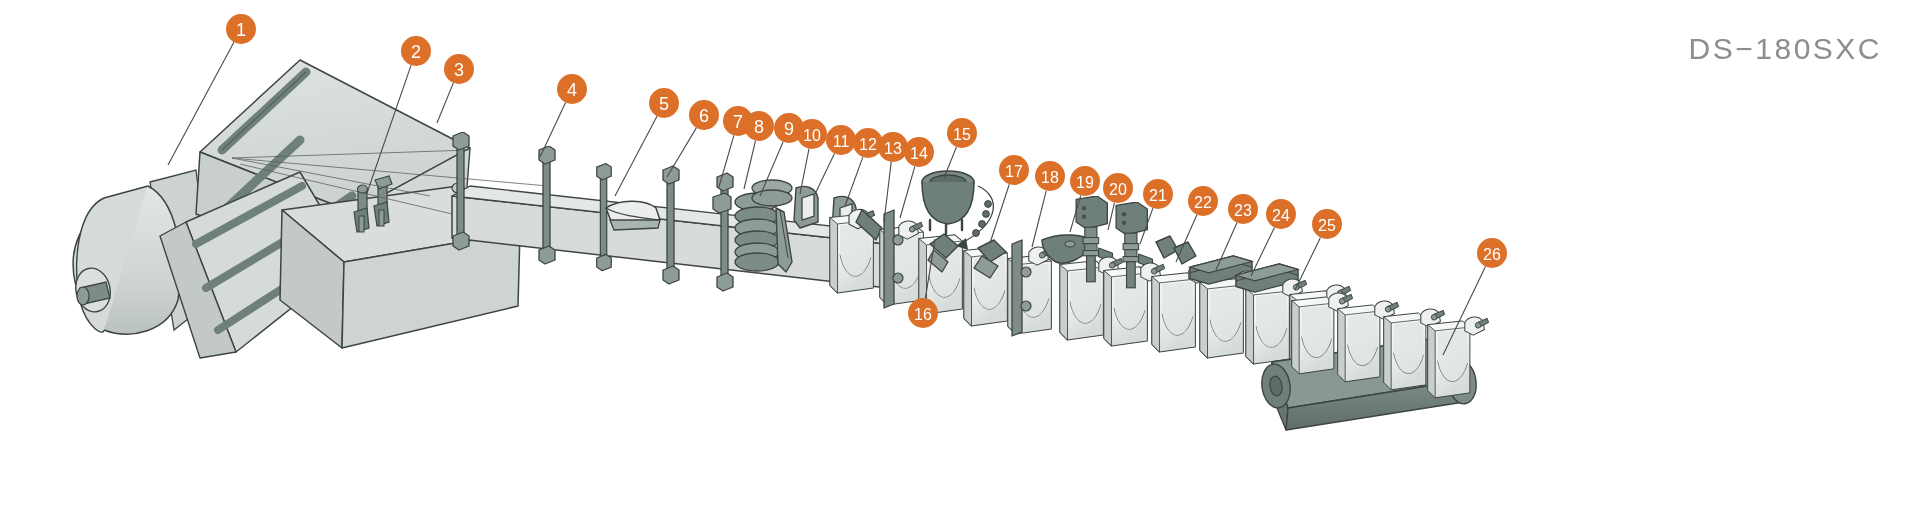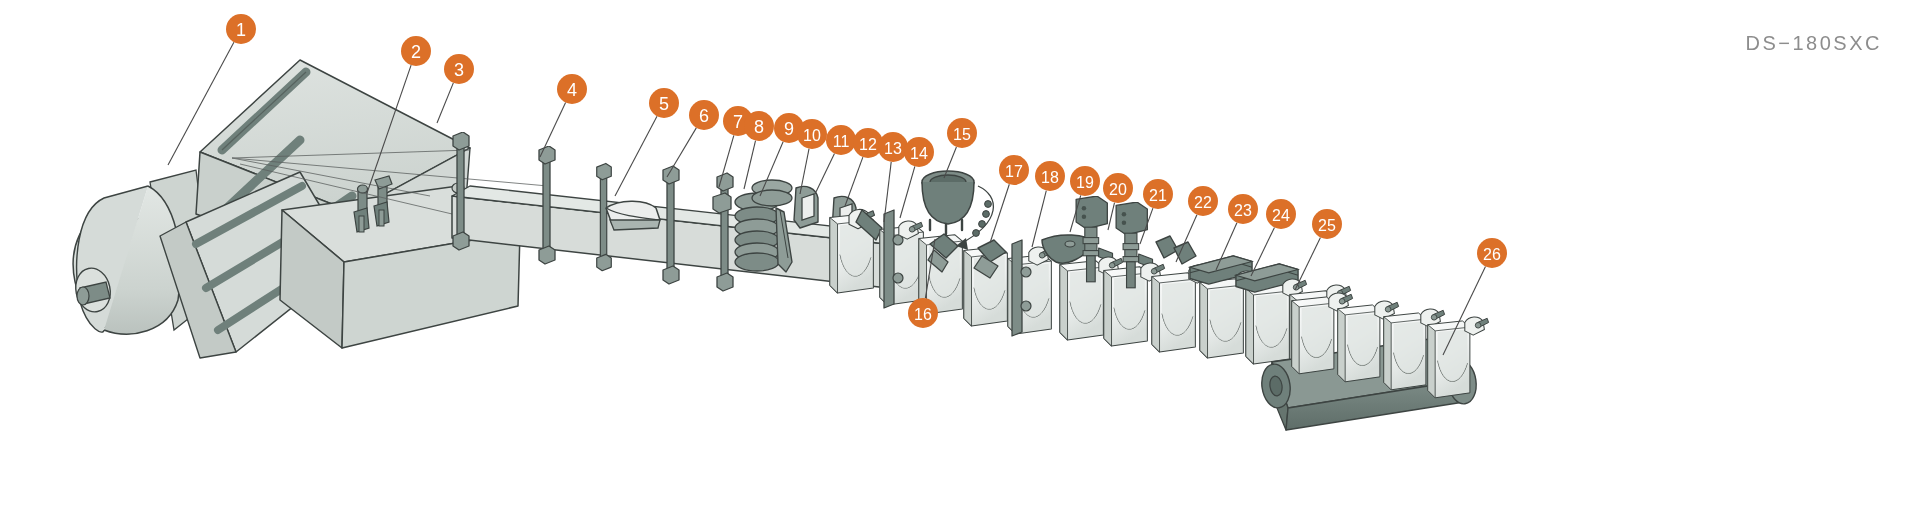--- a/index.html
+++ b/index.html
@@ -26,21 +26,21 @@
     left: 0;
     top: 0;
     width: 1920px;
     height: 509px;
   }
   .model-label {
     position: absolute;
     right: 38px;
     top: 32px;
     font-family: "Liberation Sans", sans-serif;
-    font-size: 20px;
+    font-size: 30px;
     letter-spacing: 2.5px;
     color: #8d8d8d;
     white-space: nowrap;
     user-select: none;
   }
   
 </style>
 </head>
 <body>
 

